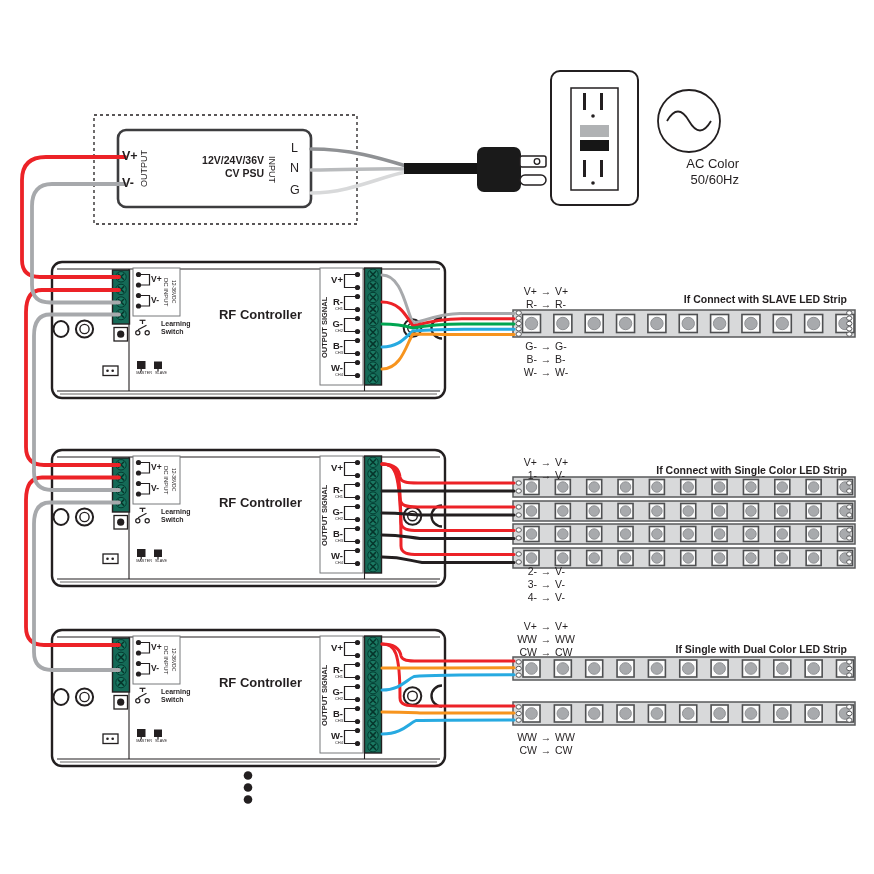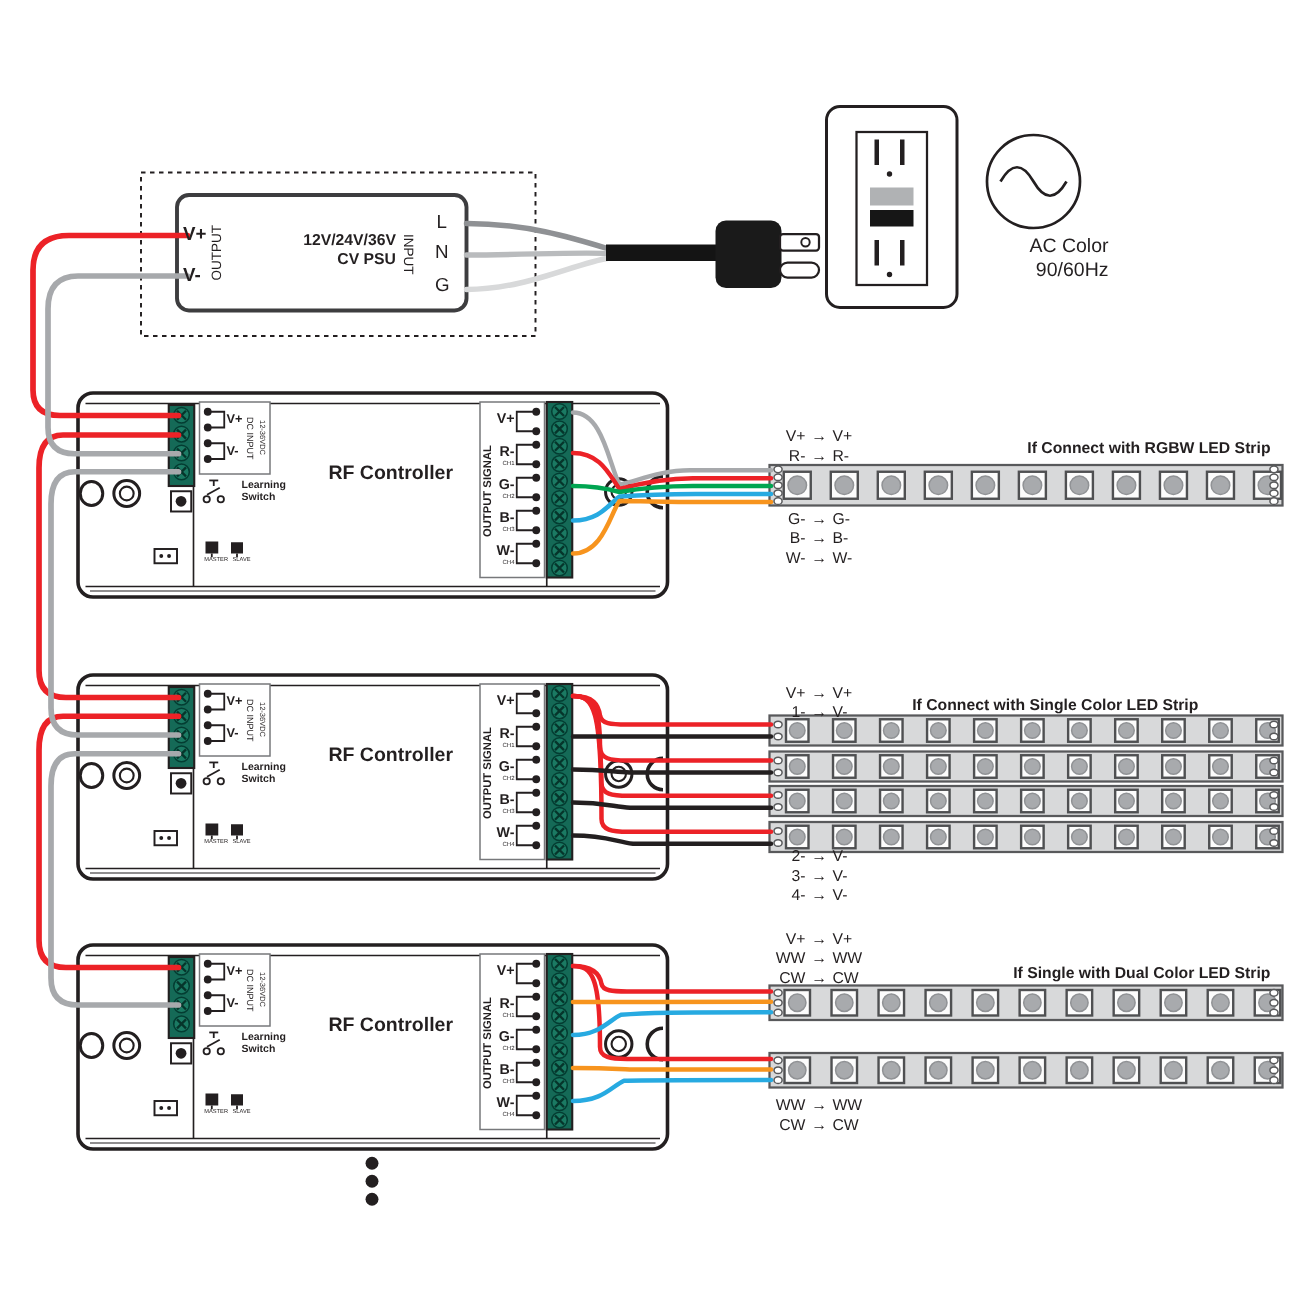--- a/index.html
+++ b/index.html
@@ -445,21 +445,21 @@
 <div class="lb b" style="left:122px;top:177px;font-size:12.5px;">V-</div>
 <div class="lb vup" style="left:140px;top:143px;height:52px;font-size:9px;">OUTPUT</div>
 <div class="lb b ctr" style="left:162px;top:155px;width:102px;font-size:10.5px;">12V/24V/36V</div>
 <div class="lb b ctr" style="left:162px;top:168px;width:102px;font-size:10.5px;">CV PSU</div>
 <div class="lb vdn" style="left:267px;top:143px;height:52px;font-size:9px;">INPUT</div>
 <div class="lb" style="left:291px;top:142px;font-size:12.5px;">L</div>
 <div class="lb" style="left:290px;top:162px;font-size:12.5px;">N</div>
 <div class="lb" style="left:290px;top:184px;font-size:12.5px;">G</div>
 
 <div class="lb ctr" style="left:639px;top:157px;width:100px;font-size:13px;">AC Color</div>
-<div class="lb ctr" style="left:639px;top:173px;width:100px;font-size:13px;">90/60Hz</div>
+<div class="lb ctr" style="left:639px;top:173px;width:100px;font-size:13px;">50/60Hz</div>
 
 <div class="lb b" style="left:151px;top:274.5px;font-size:8.5px;">V+</div>
 <div class="lb b" style="left:151px;top:296px;font-size:8.5px;">V-</div>
 <div class="lb vdn" style="left:162.5px;top:270px;height:44px;font-size:6px;">DC INPUT</div>
 <div class="lb vdn" style="left:171px;top:272px;height:40px;font-size:5px;">12-36VDC</div>
 <div class="lb b" style="left:161px;top:319.5px;font-size:7px;">Learning</div>
 <div class="lb b" style="left:161px;top:328px;font-size:7px;">Switch</div>
 <div class="lb b ctr" style="left:178px;top:308px;width:124px;font-size:13px;">RF Controller</div>
 <div class="lb b vup" style="left:320.5px;top:278px;height:98px;font-size:7.5px;">OUTPUT SIGNAL</div>
 <div class="lb b rt" style="left:319px;top:275px;width:24px;font-size:9.5px;">V+</div>
@@ -507,21 +507,21 @@
 <div class="lb b rt" style="left:319px;top:687px;width:24px;font-size:9.5px;">G-</div>
 <div class="lb b rt" style="left:319px;top:709px;width:24px;font-size:9.5px;">B-</div>
 <div class="lb b rt" style="left:319px;top:731px;width:24px;font-size:9.5px;">W-</div>
 <div class="lb rt" style="left:319px;top:674.5px;width:24px;font-size:4px;">CH1</div>
 <div class="lb rt" style="left:319px;top:696.5px;width:24px;font-size:4px;">CH2</div>
 <div class="lb rt" style="left:319px;top:718.5px;width:24px;font-size:4px;">CH3</div>
 <div class="lb rt" style="left:319px;top:740.5px;width:24px;font-size:4px;">CH4</div>
 <div class="lb ctr" style="left:130px;top:740px;width:22px;font-size:3.8px;">MASTER</div>
 <div class="lb ctr" style="left:149px;top:740px;width:18px;font-size:3.8px;">SLAVE</div>
 
-<div class="lb b rt" style="left:560px;top:294px;width:287px;font-size:10.5px;">If Connect with RGBW LED Strip</div>
+<div class="lb b rt" style="left:560px;top:294px;width:287px;font-size:10.5px;">If Connect with SLAVE LED Strip</div>
 <div class="mrow" style="left:510px;top:284.5px;">
   <span class="mfrom">V+</span>
   <span class="marr">→</span>
   <span class="mto">V+</span>
 </div>
 <div class="mrow" style="left:510px;top:297.5px;">
   <span class="mfrom">R-</span>
   <span class="marr">→</span>
   <span class="mto">R-</span>
 </div>
@@ -534,21 +534,21 @@
   <span class="mfrom">B-</span>
   <span class="marr">→</span>
   <span class="mto">B-</span>
 </div>
 <div class="mrow" style="left:510px;top:366px;">
   <span class="mfrom">W-</span>
   <span class="marr">→</span>
   <span class="mto">W-</span>
 </div>
 
-<div class="lb b rt" style="left:560px;top:465px;width:287px;font-size:10.5px;text-align:center;">If Connect with Single Color LED Strip</div>
+<div class="lb b rt" style="left:560px;top:465px;width:287px;font-size:10.5px;">If Connect with Single Color LED Strip</div>
 <div class="mrow" style="left:510px;top:456px;">
   <span class="mfrom">V+</span>
   <span class="marr">→</span>
   <span class="mto">V+</span>
 </div>
 <div class="mrow" style="left:510px;top:469px;">
   <span class="mfrom">1-</span>
   <span class="marr">→</span>
   <span class="mto">V-</span>
 </div>

